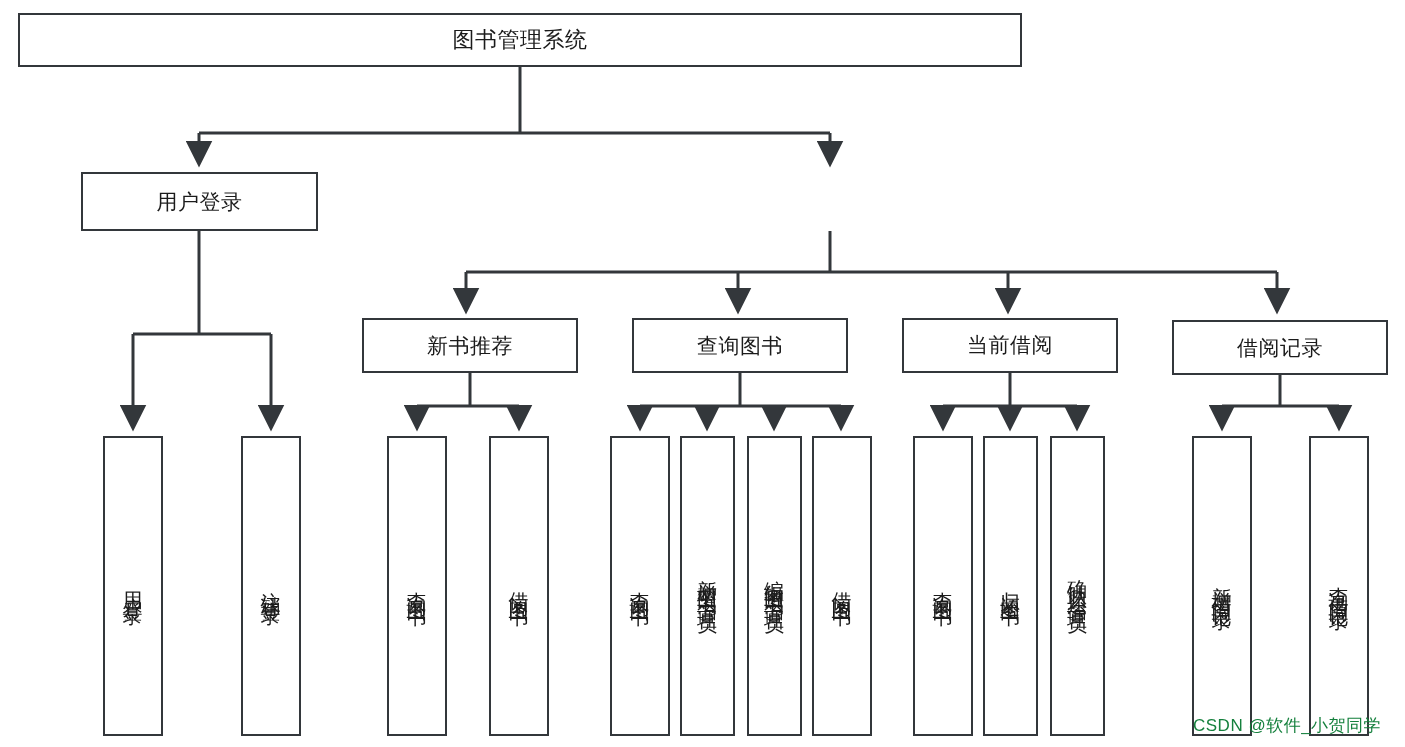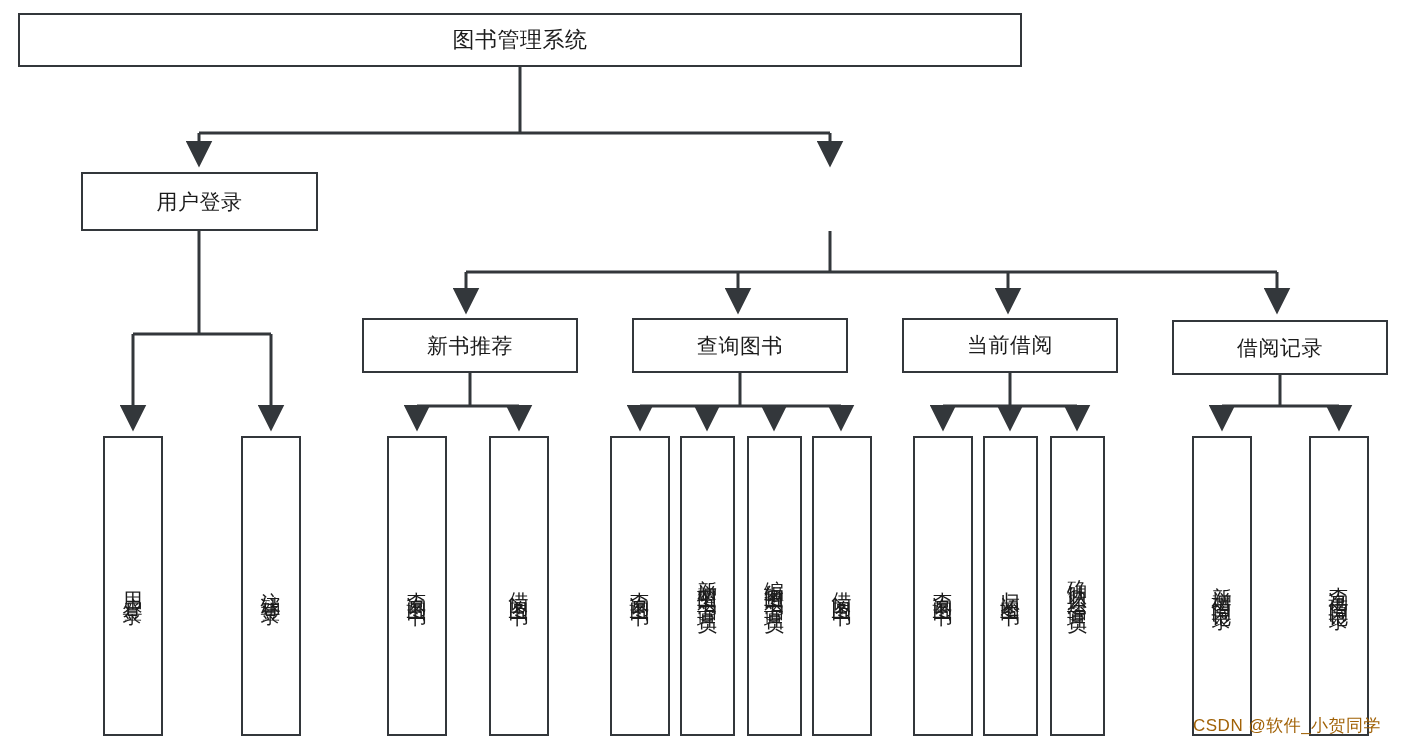--- a/index.html
+++ b/index.html
@@ -53,21 +53,21 @@
     padding-top: 4px;
     padding-bottom: 4px;
   }
   .node.vert .vtext {
     display: block;
     writing-mode: vertical-rl;
     text-orientation: upright;
   }
   .watermark {
     position: absolute;
-    color: #a16207;
+    color: #15803d;
     font-size: 17px;
     letter-spacing: 0.5px;
     white-space: nowrap;
     user-select: none;
   }
 </style>
 </head>
 <body>
 
 <div id="canvas">

